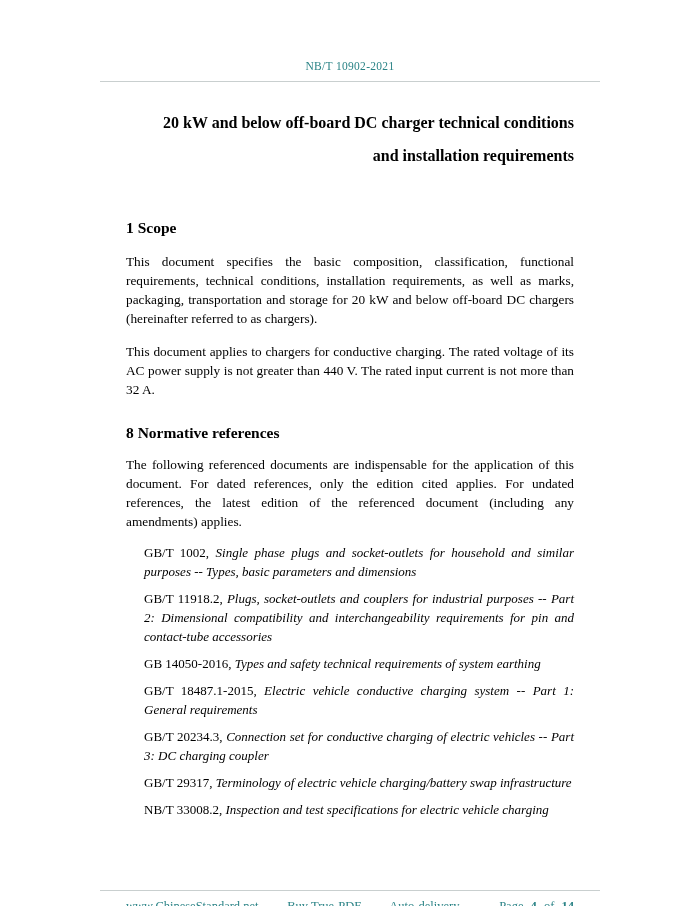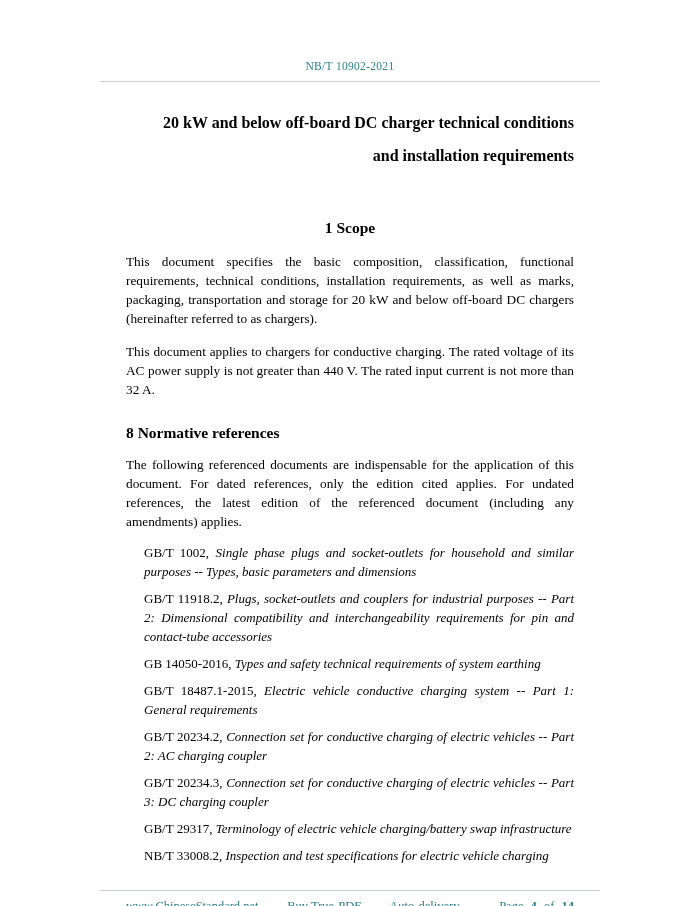--- a/index.html
+++ b/index.html
@@ -38,21 +38,21 @@
     text-align: right;
     font-size: 16px;
     font-weight: bold;
     line-height: 33px;
   }
   h2.section-heading {
     font-size: 15.5px;
     font-weight: bold;
     line-height: 20px;
   }
-  .heading-scope { margin-top: 46px; text-align: center; }
+  .heading-scope { margin-top: 46px; }
   .heading-normative { margin-top: 24px; }
   p.body-para {
     margin-top: 14px;
     font-size: 13.3px;
     line-height: 19px;
     text-align: justify;
   }
   p.intro-para { margin-top: 12px; }
   .references { margin-left: 18px; }
   p.reference-item {
@@ -113,21 +113,20 @@
 
     <h2 class="section-heading heading-normative">8 Normative references</h2>
 
     <p class="body-para intro-para">The following referenced documents are indispensable for the application of this document. For dated references, only the edition cited applies. For undated references, the latest edition of the referenced document (including any amendments) applies.</p>
 
     <div class="references">
       <p class="reference-item"><span class="ref-code">GB/T 1002,</span> <span class="ref-title">Single phase plugs and socket-outlets for household and similar purposes -- Types, basic parameters and dimensions</span></p>
       <p class="reference-item"><span class="ref-code">GB/T 11918.2,</span> <span class="ref-title">Plugs, socket-outlets and couplers for industrial purposes -- Part 2: Dimensional compatibility and interchangeability requirements for pin and contact-tube accessories</span></p>
       <p class="reference-item"><span class="ref-code">GB 14050-2016,</span> <span class="ref-title">Types and safety technical requirements of system earthing</span></p>
       <p class="reference-item"><span class="ref-code">GB/T 18487.1-2015,</span> <span class="ref-title">Electric vehicle conductive charging system -- Part 1: General requirements</span></p>
-      <p class="reference-item"><span class="ref-code">GB/T 20234.2,</span> <span class="ref-title">Connection set for conductive charging of electric vehicles -- Part 2: AC charging coupler</span></p>
       <p class="reference-item"><span class="ref-code">GB/T 20234.3,</span> <span class="ref-title">Connection set for conductive charging of electric vehicles -- Part 3: DC charging coupler</span></p>
       <p class="reference-item"><span class="ref-code">GB/T 29317,</span> <span class="ref-title">Terminology of electric vehicle charging/battery swap infrastructure</span></p>
       <p class="reference-item"><span class="ref-code">NB/T 33008.2,</span> <span class="ref-title">Inspection and test specifications for electric vehicle charging</span></p>
     </div>
 
   </div>
 
   <div class="doc-footer">
     <hr class="footer-rule">
     <div class="footer-row">

